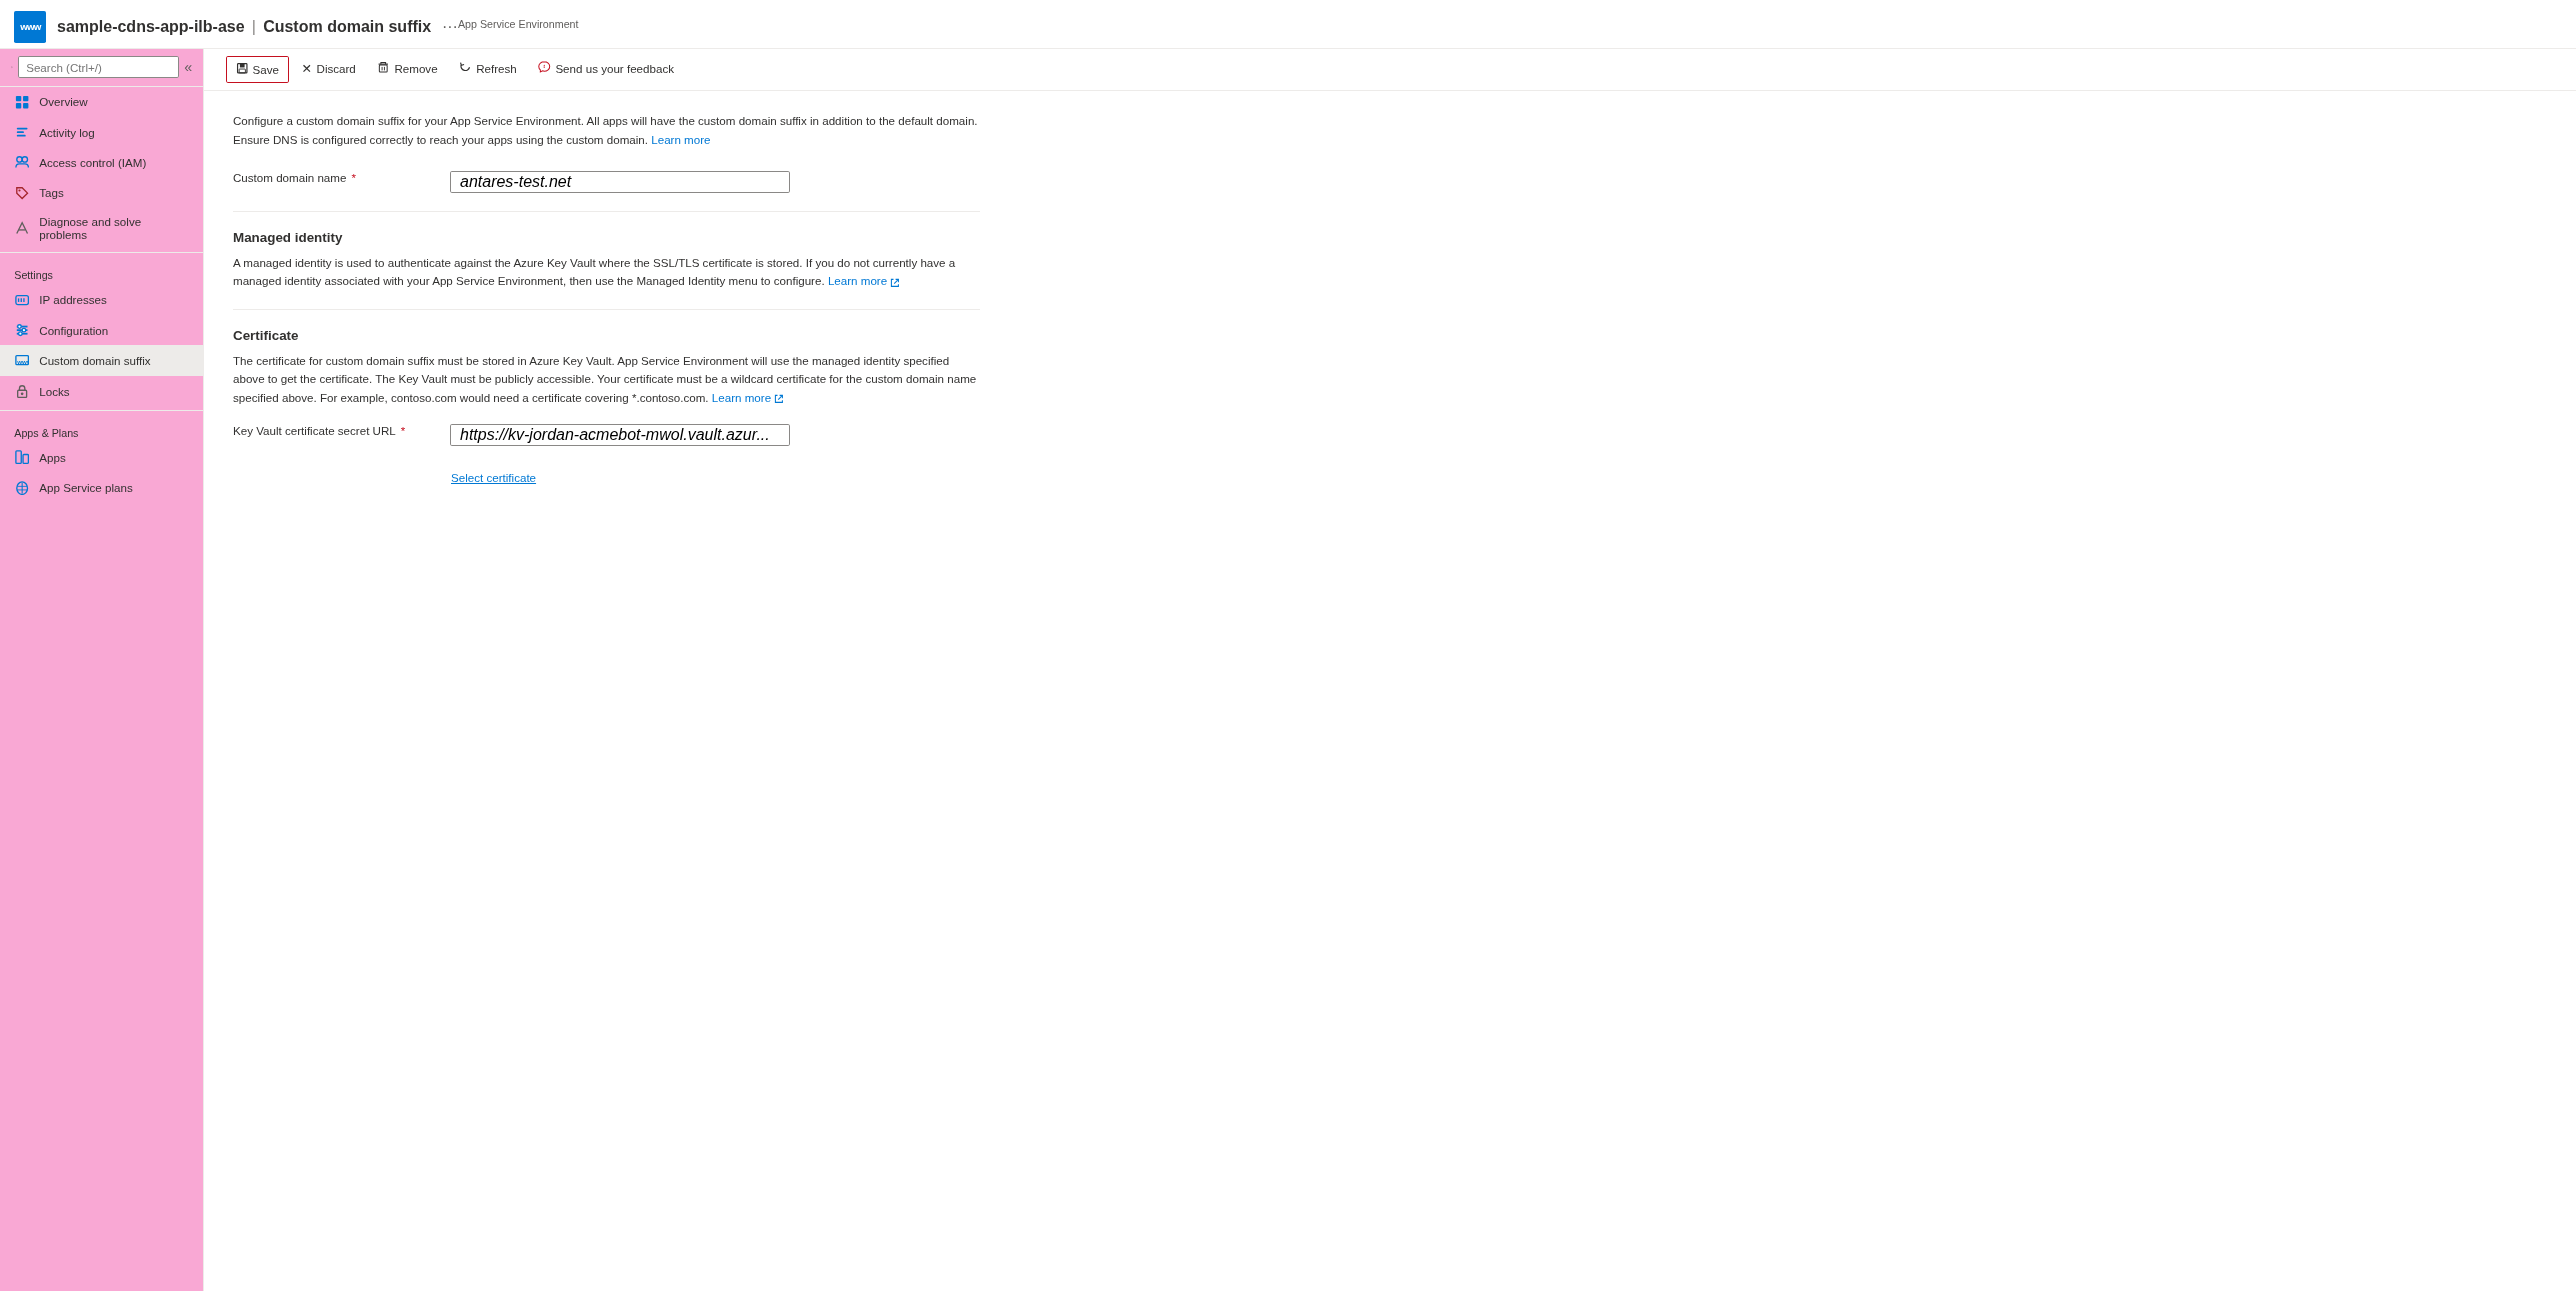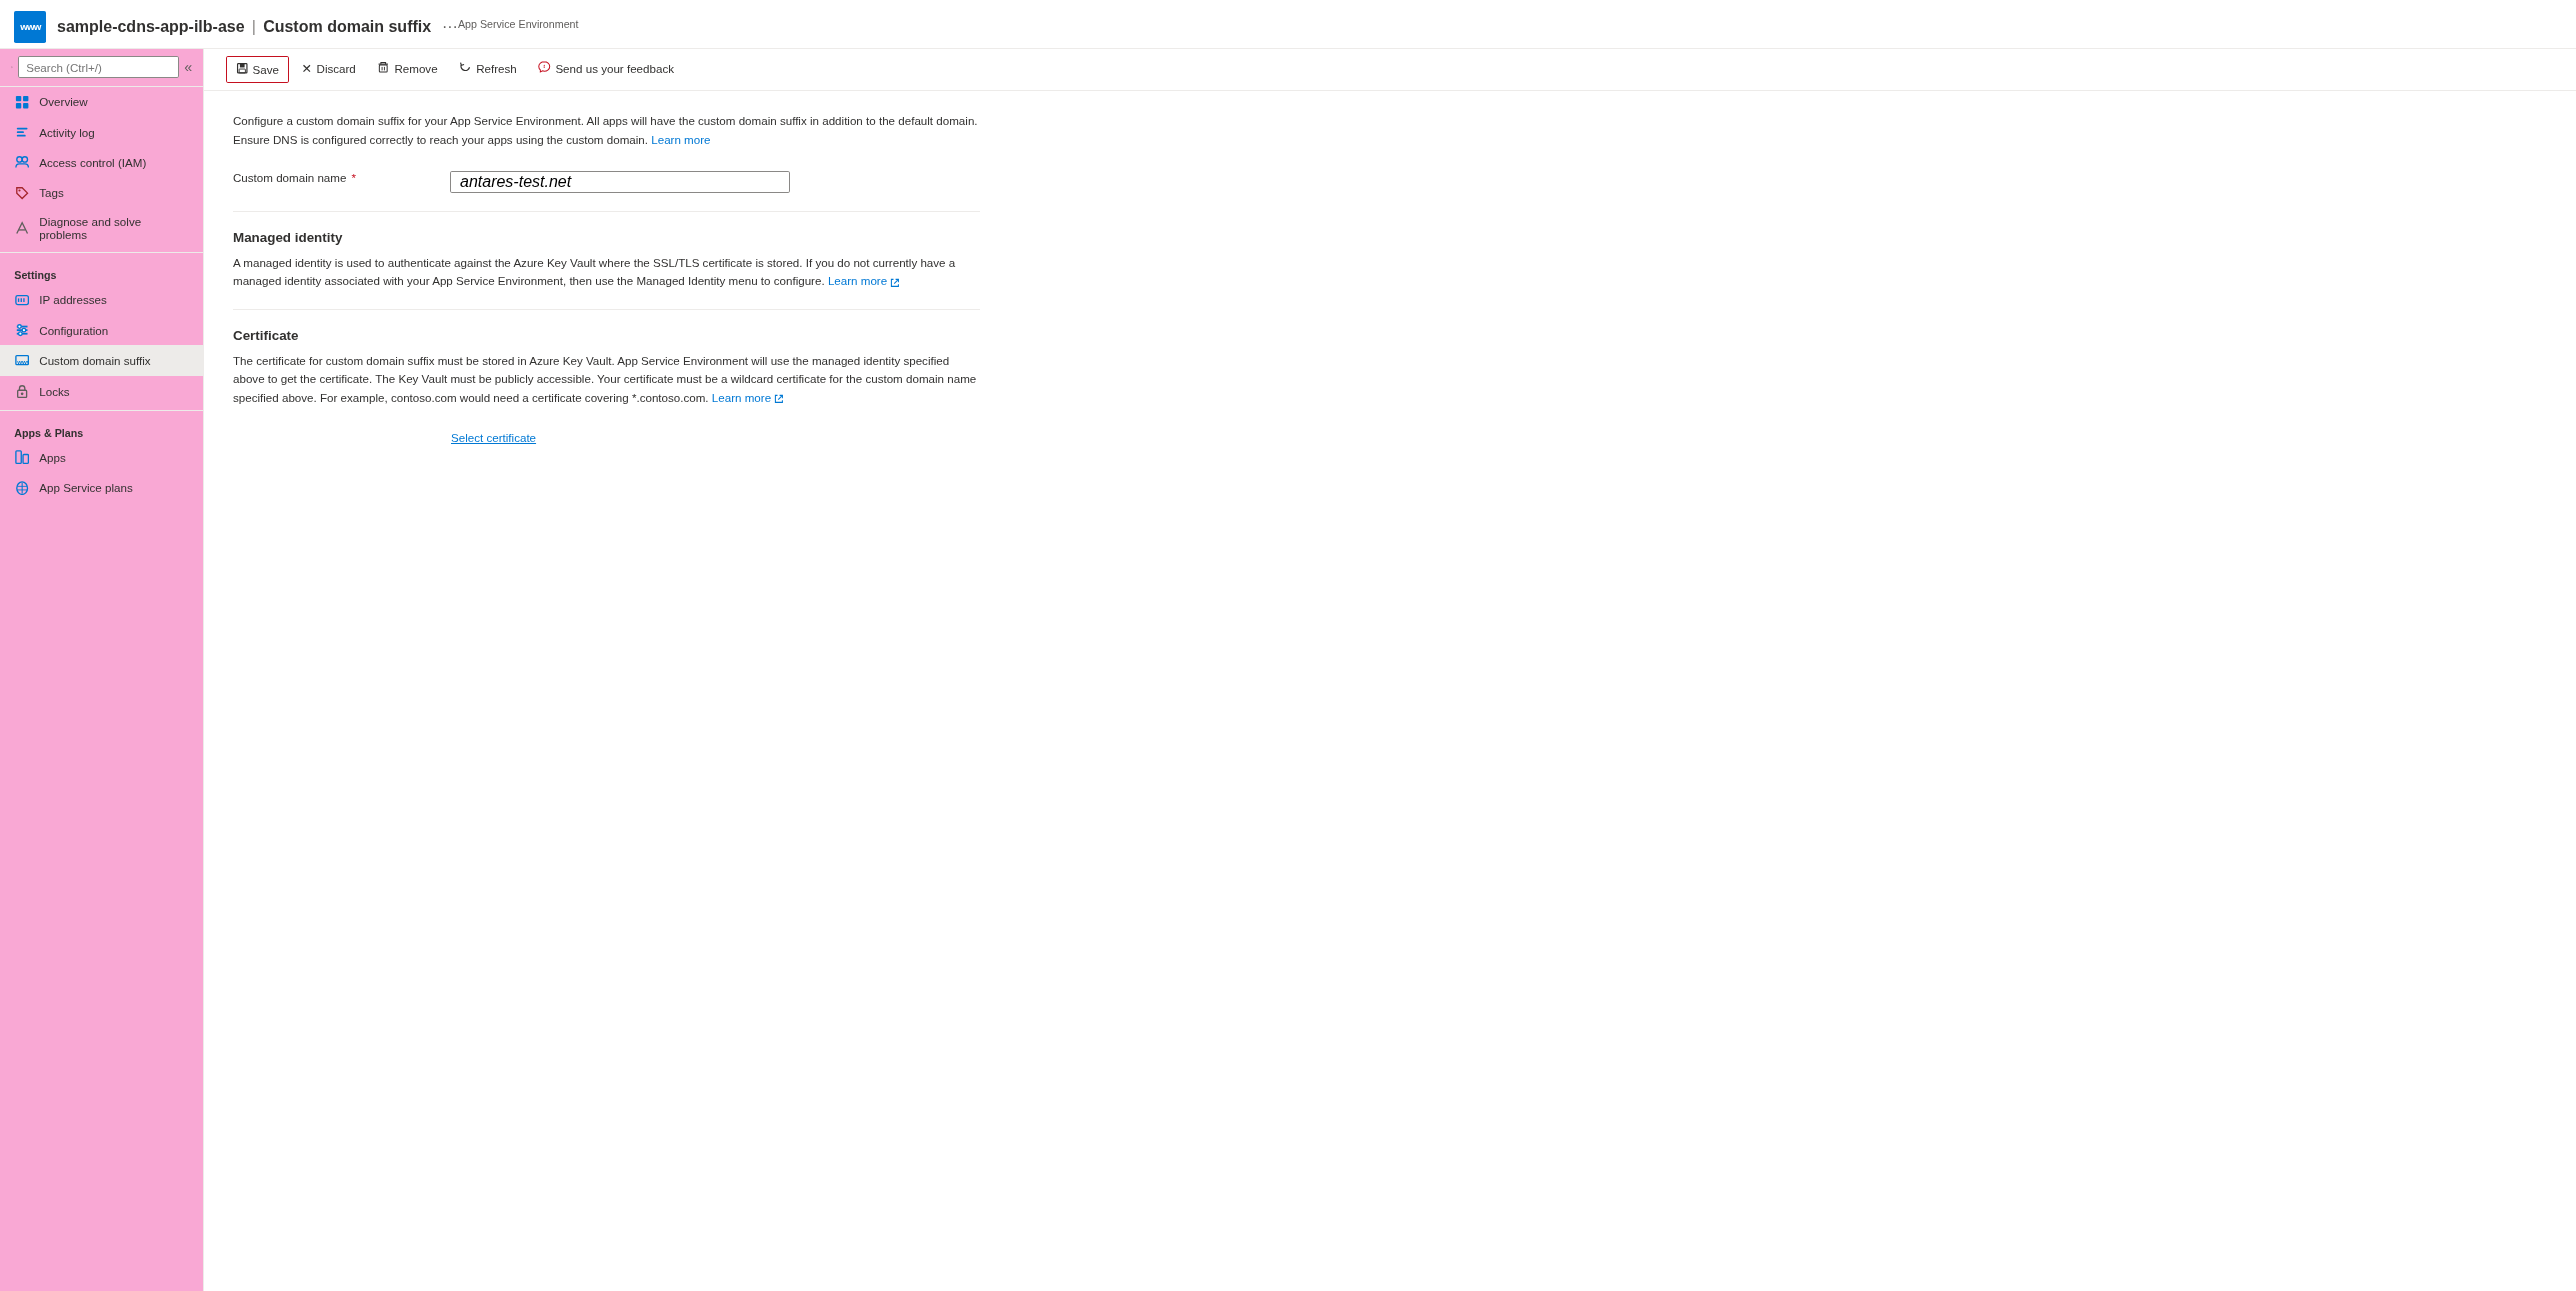--- a/index.html
+++ b/index.html
@@ -16,21 +16,21 @@
     
     .sidebar { width: 204px; border-right: 0.9px solid #edebe9; display: flex; flex-direction: column; overflow-y: auto; background: #f9a8d4; flex-shrink: 0; }
     .search-box { display: flex; align-items: center; padding: 7.2px 10.7px; border-bottom: 0.9px solid #edebe9; gap: 5.4px; }
     .search-box input { border: 0.9px solid #8a8886; border-radius: 1.8px; padding: 3.6px 7.2px; font-size: 11.6px; width: 161px; outline: none; }
     .collapse-btn { color: #605e5c; font-size: 14.3px; cursor: pointer; margin-left: auto; }
 
     .nav-item { display: flex; align-items: center; padding: 7.2px 14.3px; cursor: pointer; gap: 9px; font-size: 11.6px; color: #323130; }
     .nav-item.active { background: #edebe9; font-weight: 500; }
     .nav-icon { width: 16px; height: 16px; flex-shrink: 0; display: flex; align-items: center; justify-content: center; }
 
-    .nav-section-header { padding: 12.5px 14.3px 3.6px 14.3px; font-size: 10.7px; font-weight: 700; color: #323130; }
+    .nav-section-header { padding: 12.5px 14.3px 3.6px 14.3px; font-size: 10.7px; font-weight: 400; color: #323130; }
     .nav-divider { height: 0.9px; background: #edebe9; margin: 3.6px 0; }
 
     
     .content-area { flex: 1; overflow-y: auto; display: flex; flex-direction: column; }
 
     
     .toolbar { display: flex; align-items: flex-start; padding: 7.2px 21.5px; border-bottom: 0.9px solid #edebe9; gap: 3.6px; }
     .toolbar-btn { display: flex; align-items: center; gap: 4.5px; padding: 4.5px 9px; border: none; background: none; cursor: pointer; font-size: 11.6px; color: #323130; border-radius: 1.8px; }
     .toolbar-btn.save-btn { border: 1.8px solid #c50f1f; color: #323130; }
     .toolbar-btn-icon { font-size: 12.5px; }
@@ -311,19 +311,25 @@
         <span>The certificate for custom domain suffix must be stored in Azure Key Vault. App Service Environment will use the managed identity specified above to get the certificate. The Key Vault must be publicly accessible. Your certificate must be a wildcard certificate for the custom domain name specified above. For example, contoso.com would need a certificate covering *.contoso.com.</span>
         <a class="link-text" href="#"> <span>Learn more</span>
           <svg width="9.8" height="9.8" viewBox="0 0 14 14" style="vertical-align:middle; display:inline;">
               <path d="M5 2H2v10h10V9" fill="none" stroke="#0078d4" stroke-width="1.5"></path>
               <polyline points="8,2 12,2 12,6" fill="none" stroke="#0078d4" stroke-width="1.5"></polyline>
               <line x1="12" y1="2" x2="6" y2="8" stroke="#0078d4" stroke-width="1.5"></line>
             </svg>
         </a>
       </p>
 
+      <div class="form-row">
+        <label class="form-label">
+          <span>Key Vault certificate secret URL</span><span class="required-star"> *</span>
+        </label>
+        <input type="text" class="form-input" value="https://kv-jordan-acmebot-mwol.vault.azur..." style="">
+      </div>
 
       <a class="select-cert-link" href="#" style="margin-left:218px;">Select certificate</a>
 
     </div>
   </div>
 </div>
 
 
 </body></html>

